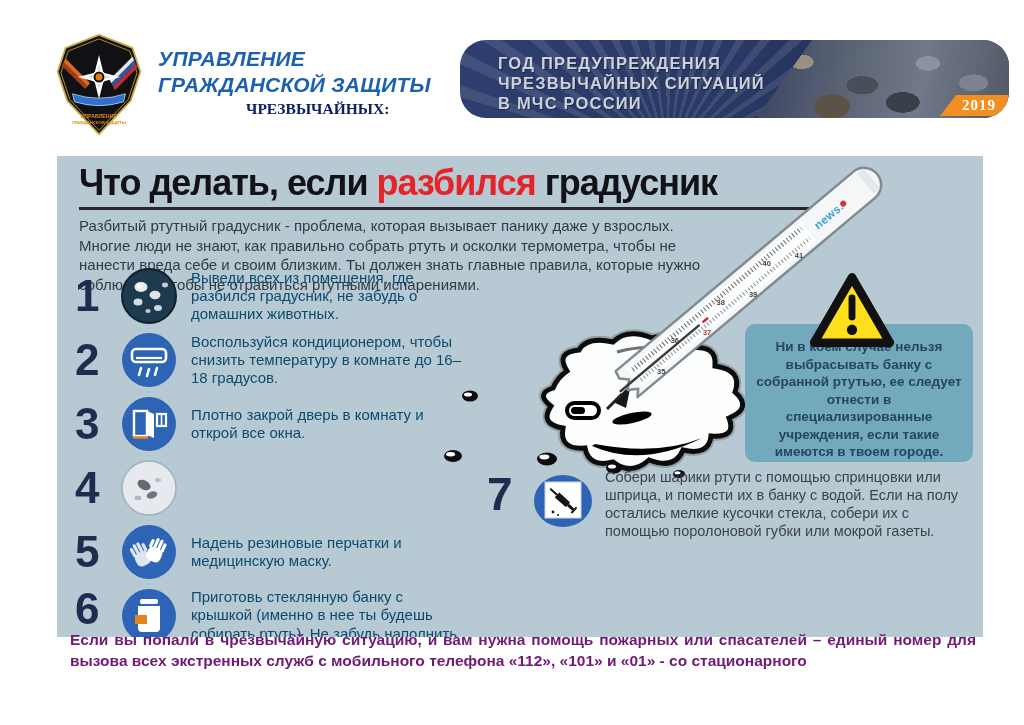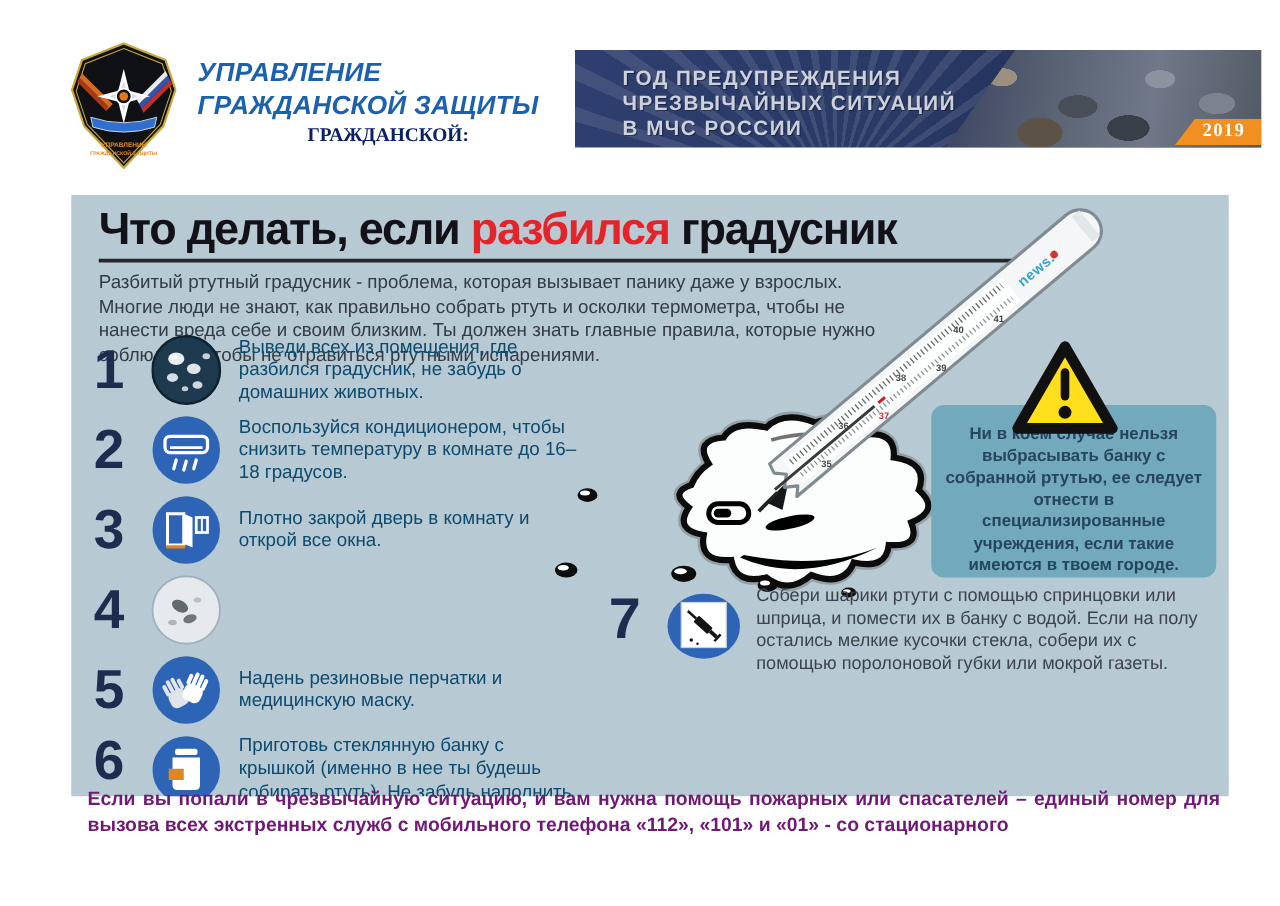--- a/index.html
+++ b/index.html
@@ -5,21 +5,21 @@
   html,body{margin:0;padding:0;}
   body{width:1024px;height:725px;background:#ffffff;font-family:"Liberation Sans",sans-serif;overflow:hidden;}
   #page{position:relative;width:1024px;height:725px;background:#fff;}
 
   
   .emblem{position:absolute;left:55px;top:32px;width:88px;height:106px;}
   .org-block{position:absolute;left:158px;top:46px;width:300px;}
   .org-line{font-size:21px;font-weight:bold;font-style:italic;color:#1b61ae;line-height:1.22;letter-spacing:.2px;}
   .org-informs{font-family:"Liberation Serif",serif;font-weight:bold;color:#0c2066;font-size:15.5px;margin-top:3px;margin-left:88px;}
 
-  .banner{position:absolute;left:460px;top:40px;width:549px;height:78px;background:linear-gradient(100deg,#2b3a66 0%,#273néant 0%,#2d3d6b 40%,#1d2b52 100%);overflow:hidden;}
+  .banner{position:absolute;left:460px;top:40px;width:549px;height:78px;background:linear-gradient(100deg,#2b3a66 0%,#273néant 0%,#2d3d6b 40%,#1d2b52 100%);overflow:hidden;border-radius:26px;}
   .banner{background:linear-gradient(100deg,#2e3e6e 0%,#2a3a66 45%,#1c2a50 100%);}
   .banner .rays{position:absolute;inset:0;background:repeating-conic-gradient(from 230deg at 38% 150%, rgba(255,255,255,.10) 0deg 3deg, rgba(255,255,255,0) 3deg 8deg);}
   .banner .photo{position:absolute;right:0;top:0;width:46%;height:100%;
      background:
       radial-gradient(20px 12px at 18% 28%, #9b8f80 60%, transparent 61%),
       radial-gradient(26px 15px at 42% 58%, #494f59 60%, transparent 61%),
       radial-gradient(20px 12px at 68% 30%, #8d939e 60%, transparent 61%),
       radial-gradient(28px 17px at 58% 80%, #3a404a 60%, transparent 61%),
       radial-gradient(24px 14px at 86% 55%, #7b8290 60%, transparent 61%),
       radial-gradient(30px 20px at 30% 85%, #5d5246 60%, transparent 61%),
@@ -78,21 +78,21 @@
     <circle cx="50" cy="51" r="7" fill="#0c0f14" stroke="#ffffff" stroke-width="1.5"></circle>
     <circle cx="50" cy="51" r="4" fill="#e07818"></circle>
     <path d="M20 70 Q50 80 80 70 L78 79 Q50 88 22 79 Z" fill="#2f6fd0" stroke="#dfe5ee" stroke-width=".8"></path>
     <text x="50" y="97" text-anchor="middle" font-size="6" font-weight="bold" fill="#e08820">УПРАВЛЕНИЕ</text>
     <text x="50" y="104" text-anchor="middle" font-size="4.8" font-weight="bold" fill="#e08820">ГРАЖДАНСКОЙ ЗАЩИТЫ</text>
   </svg>
 
   <div class="org-block">
     <div class="org-line">УПРАВЛЕНИЕ</div>
     <div class="org-line">ГРАЖДАНСКОЙ ЗАЩИТЫ</div>
-    <div class="org-informs">ГРАЖДАНСКОЙ:</div>
+    <div class="org-informs">ЧРЕЗВЫЧАЙНЫХ:</div>
   </div>
 
   <div class="banner">
     <div class="rays"></div>
     <div class="photo"></div>
     <div class="banner-text">
       <div>ГОД ПРЕДУПРЕЖДЕНИЯ</div>
       <div>ЧРЕЗВЫЧАЙНЫХ СИТУАЦИЙ</div>
       <div>В МЧС РОССИИ</div>
     </div>

